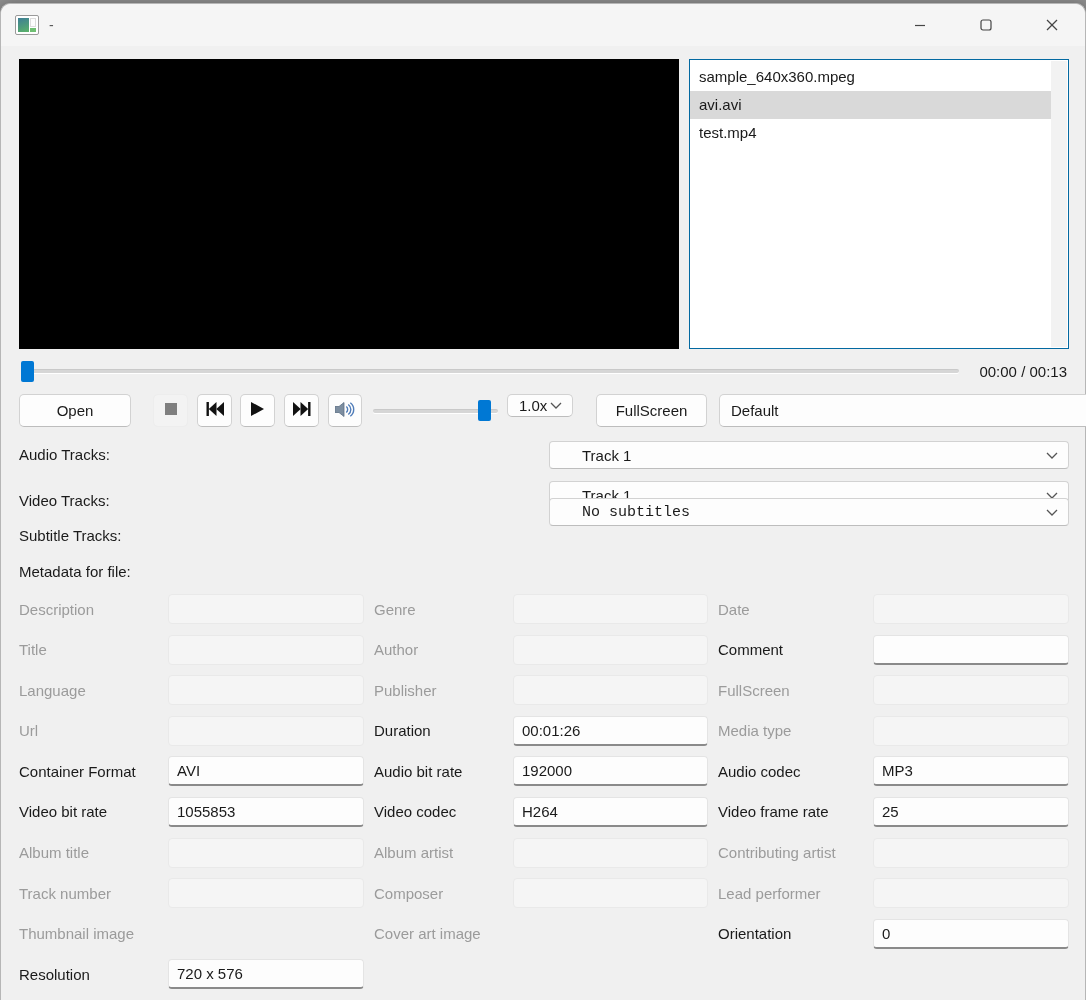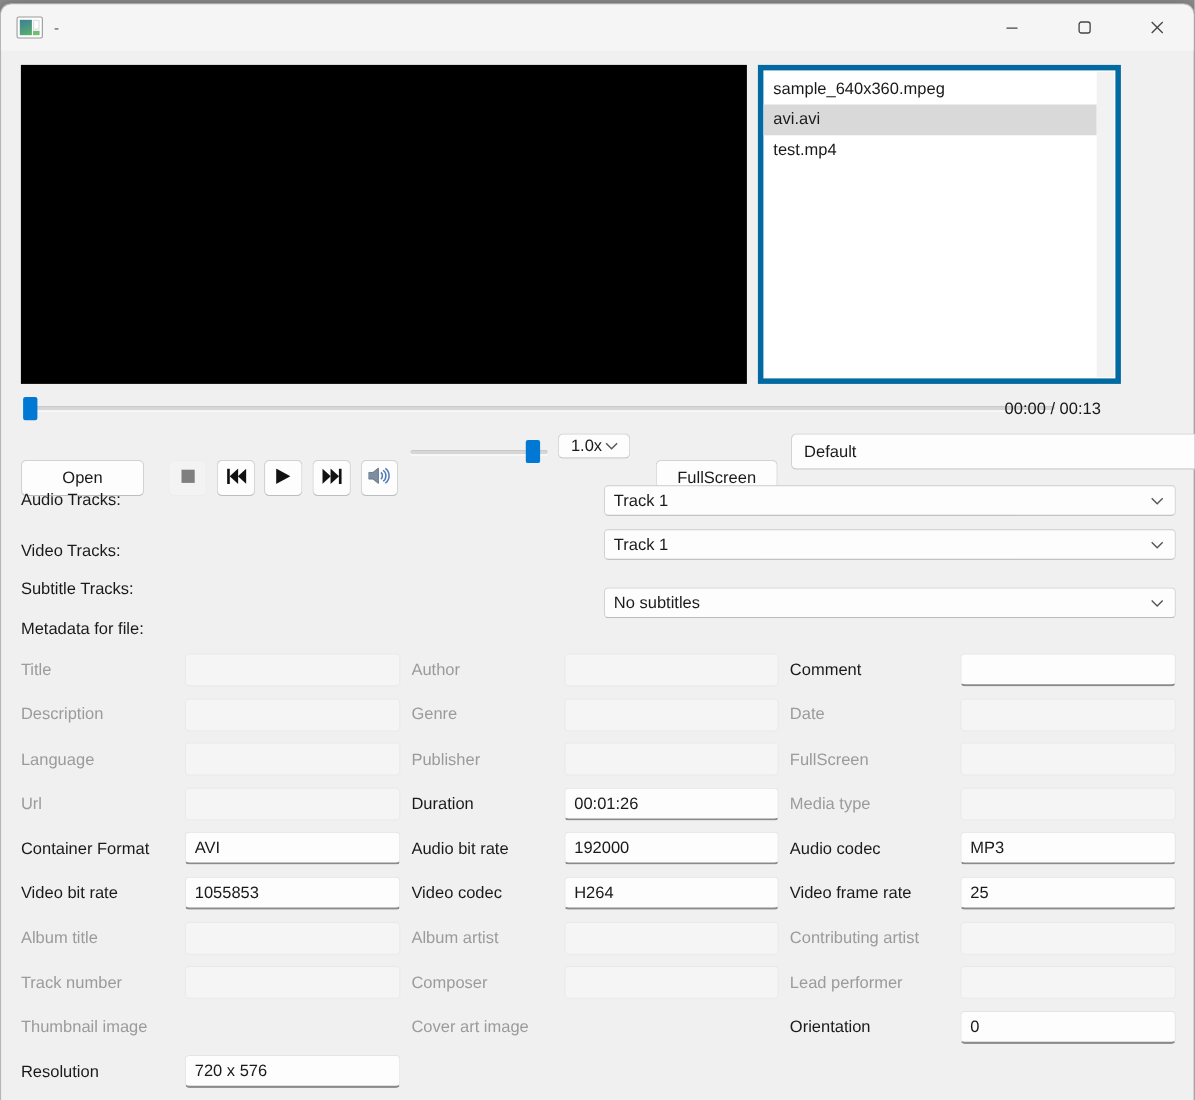--- a/index.html
+++ b/index.html
@@ -20,61 +20,61 @@
   .app-icon .strip { flex:1; display:flex; flex-direction:column; gap:1px; }
   .app-icon .strip .a { flex:2; background:#fdfdfd; border:1px solid #ddd; }
   .app-icon .strip .b { flex:1; background:#6fbf72; }
   .win-title { margin-left:10px; color:#5a5a5a; font-size:14px; }
   .caption-buttons { margin-left:auto; display:flex; height:100%; }
   .caption-btn { width:66px; height:100%; display:flex; align-items:center; justify-content:center; }
   .caption-btn svg { display:block; }
 
   
   .video-surface { position:absolute; left:18px; top:55px; width:660px; height:290px; background:#000; }
-  .playlist { position:absolute; left:688px; top:55px; width:330px; height:290px;
-              background:#fff; border:5px solid #0369a1; padding-top:3px; overflow:hidden; }
+  .playlist { position:absolute; left:688px; top:55px; width:380px; height:290px;
+              background:#fff; border:1px solid #0369a1; padding-top:3px; overflow:hidden; }
   .playlist .scrollgutter { position:absolute; top:1px; right:1px; bottom:1px; width:16px; background:#f2f2f2; }
   .pl-item { height:28px; line-height:28px; padding:0 9px; margin-right:17px;
              white-space:nowrap; overflow:hidden; }
   .pl-item.selected { background:var(--selection,#d9d9d9); }
 
   
   .slider-groove { position:absolute; height:4px; background:#d6d6d6; border-radius:2px;
                    box-shadow:inset 0 1px 0 rgba(0,0,0,.06), 0 1px 0 #fff; }
   .slider-handle { position:absolute; width:13px; height:21px; background:var(--accent,#0078d4); border-radius:2px; }
   .seek-groove  { left:20px; top:365px; width:938px; }
   .seek-handle  { left:20px; top:357px; }
   .vol-groove   { left:372px; top:405px; width:125px; }
   .vol-handle   { left:477px; top:396px; }
-  .time-label { position:absolute; top:359px; right:18px; width:220px; text-align:center; font-size:15px; }
-
-  
-  .btn { position:absolute; top:414px; height:33px; background:#fdfdfd;
+  .time-label { position:absolute; top:359px; right:18px; width:220px; text-align:right; font-size:15px; }
+
+  
+  .btn { position:absolute; top:390px; height:33px; background:#fdfdfd;
          border:1px solid #d2d2d2; border-bottom-color:#bdbdbd; border-radius:5px;
          display:flex; align-items:center; justify-content:center; font-size:15px; }
   .open-btn { left:18px; width:112px; }
   .tool-btn { width:35px; }
   .stop-btn { left:152px; background:#f3f3f3; border-color:#ededed; }
   .prev-btn { left:196px; }
   .play-btn { left:239px; }
   .next-btn { left:283px; }
   .mute-btn { left:327px; width:34px; }
   .fullscreen-btn { left:595px; width:111px; }
 
   .combo { position:absolute; background:#fdfdfd; border:1px solid #d2d2d2; border-bottom-color:#bdbdbd;
            border-radius:5px; display:flex; align-items:center; }
   .combo .val { padding-left:11px; flex:1; white-space:nowrap; overflow:hidden; }
   .combo .chev { margin-right:10px; display:flex; }
   .rate-combo    { left:506px; top:390px; width:66px;  height:23px; }
   .output-combo  { left:718px; top:390px; width:406px; height:33px; }
   .track-combo   { left:548px; width:520px; height:28px; border-radius:4px; }
-  .track-combo .val { padding-left:8px; }
+  .track-combo .val { padding-left:8px;margin-left:24px; }
   .audio-combo    { top:437px; }
   .video-combo    { top:477px; }
-  .subtitle-combo { top:530px; }
+  .subtitle-combo { top:494px;font-family:Liberation Mono, monospace; }
 
   .row-label { position:absolute; left:18px; font-size:15px; }
   .audio-label    { top:442px; }
   .video-label    { top:488px; }
   .subtitle-label { top:523px; }
   .meta-heading   { top:559px; }
 
   
   .meta-grid { position:absolute; left:18px; top:590px; width:1050px; }
   .meta-row { display:flex; height:30px; margin-bottom:10.6px; }
@@ -233,34 +233,34 @@
     <span class="chev">
       <svg width="12" height="7">
           <polyline points="1,1 6,6 11,1" fill="none" stroke="#555" stroke-width="1.3"></polyline>
         </svg>
     </span>
   </div>
 
   <div class="row-label meta-heading">Metadata for file:</div>
   <div class="meta-grid">
       <div class="meta-row">
+        <div class="meta-label c1l disabled">Description</div>
+        <div class="meta-input c1i disabled"></div>
+        <div class="meta-label c2l disabled">Genre</div>
+        <div class="meta-input c2i disabled"></div>
+        <div class="meta-label c3l disabled">Date</div>
+        <div class="meta-input c3i disabled"></div>
+      </div>
+      <div class="meta-row">
         <div class="meta-label c1l disabled">Title</div>
         <div class="meta-input c1i disabled"></div>
         <div class="meta-label c2l disabled">Author</div>
         <div class="meta-input c2i disabled"></div>
         <div class="meta-label c3l enabled">Comment</div>
         <div class="meta-input c3i enabled"></div>
-      </div>
-      <div class="meta-row">
-        <div class="meta-label c1l disabled">Description</div>
-        <div class="meta-input c1i disabled"></div>
-        <div class="meta-label c2l disabled">Genre</div>
-        <div class="meta-input c2i disabled"></div>
-        <div class="meta-label c3l disabled">Date</div>
-        <div class="meta-input c3i disabled"></div>
       </div>
       <div class="meta-row">
         <div class="meta-label c1l disabled">Language</div>
         <div class="meta-input c1i disabled"></div>
         <div class="meta-label c2l disabled">Publisher</div>
         <div class="meta-input c2i disabled"></div>
         <div class="meta-label c3l disabled">FullScreen</div>
         <div class="meta-input c3i disabled"></div>
       </div>
       <div class="meta-row">

